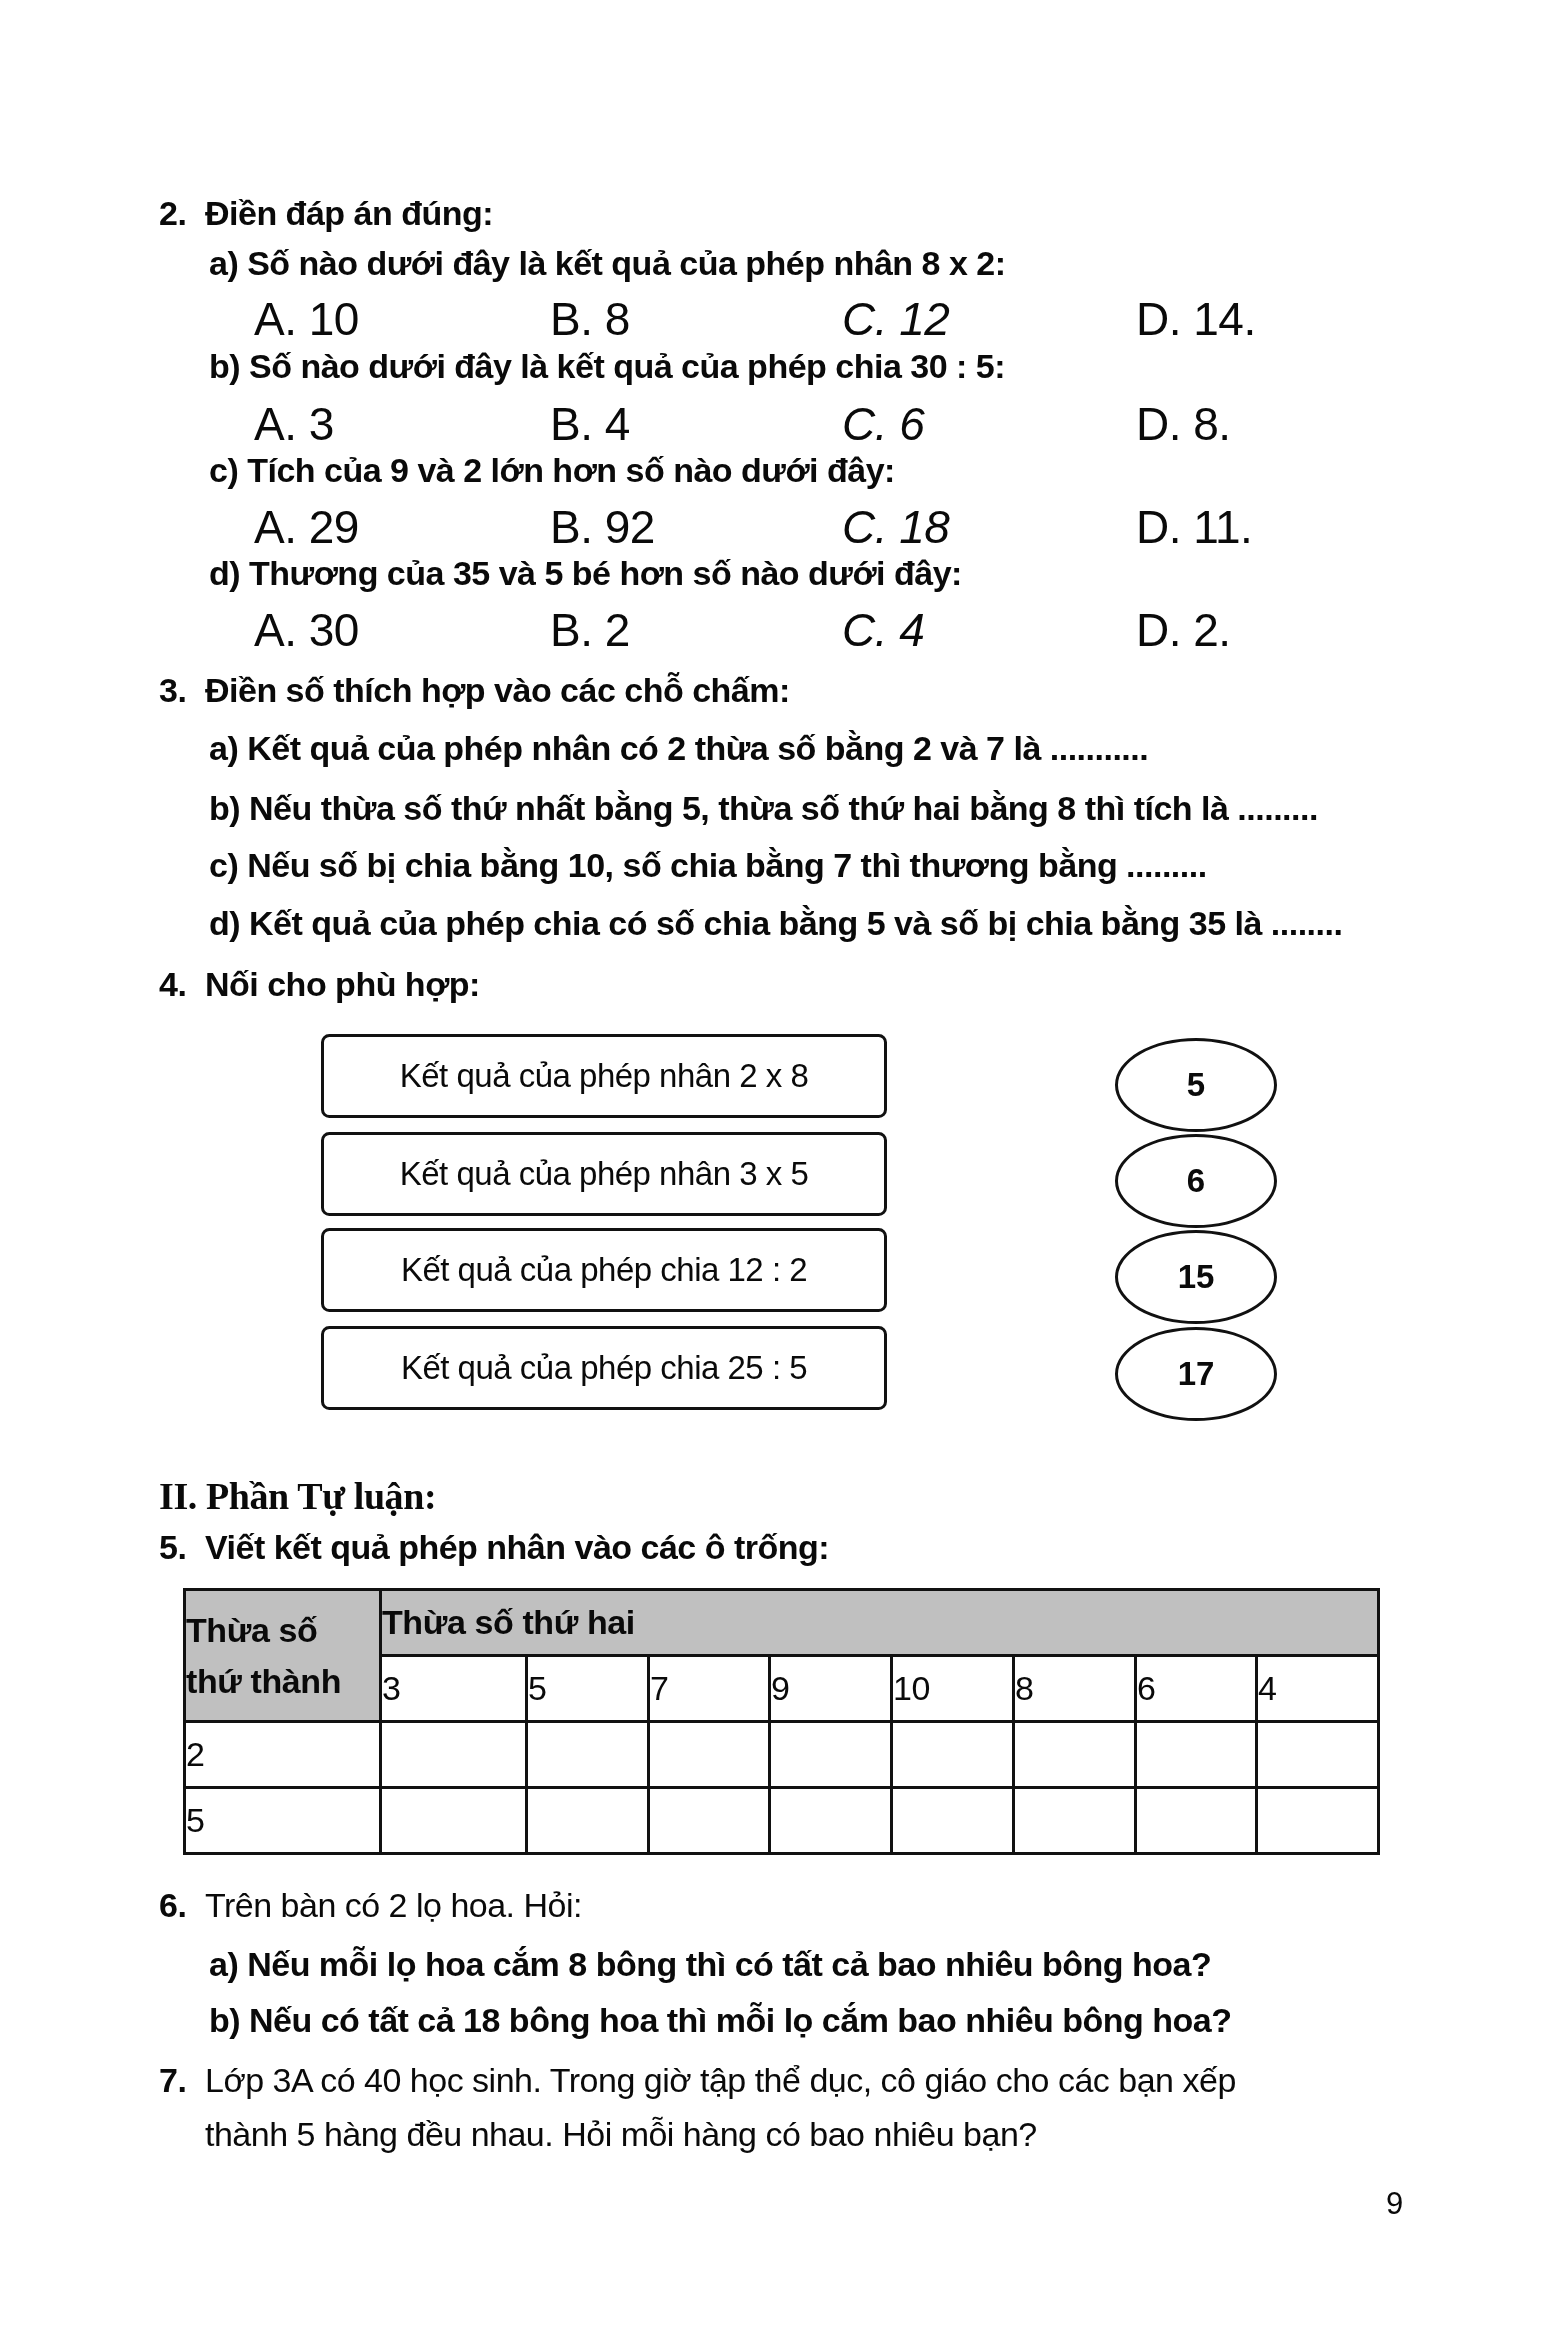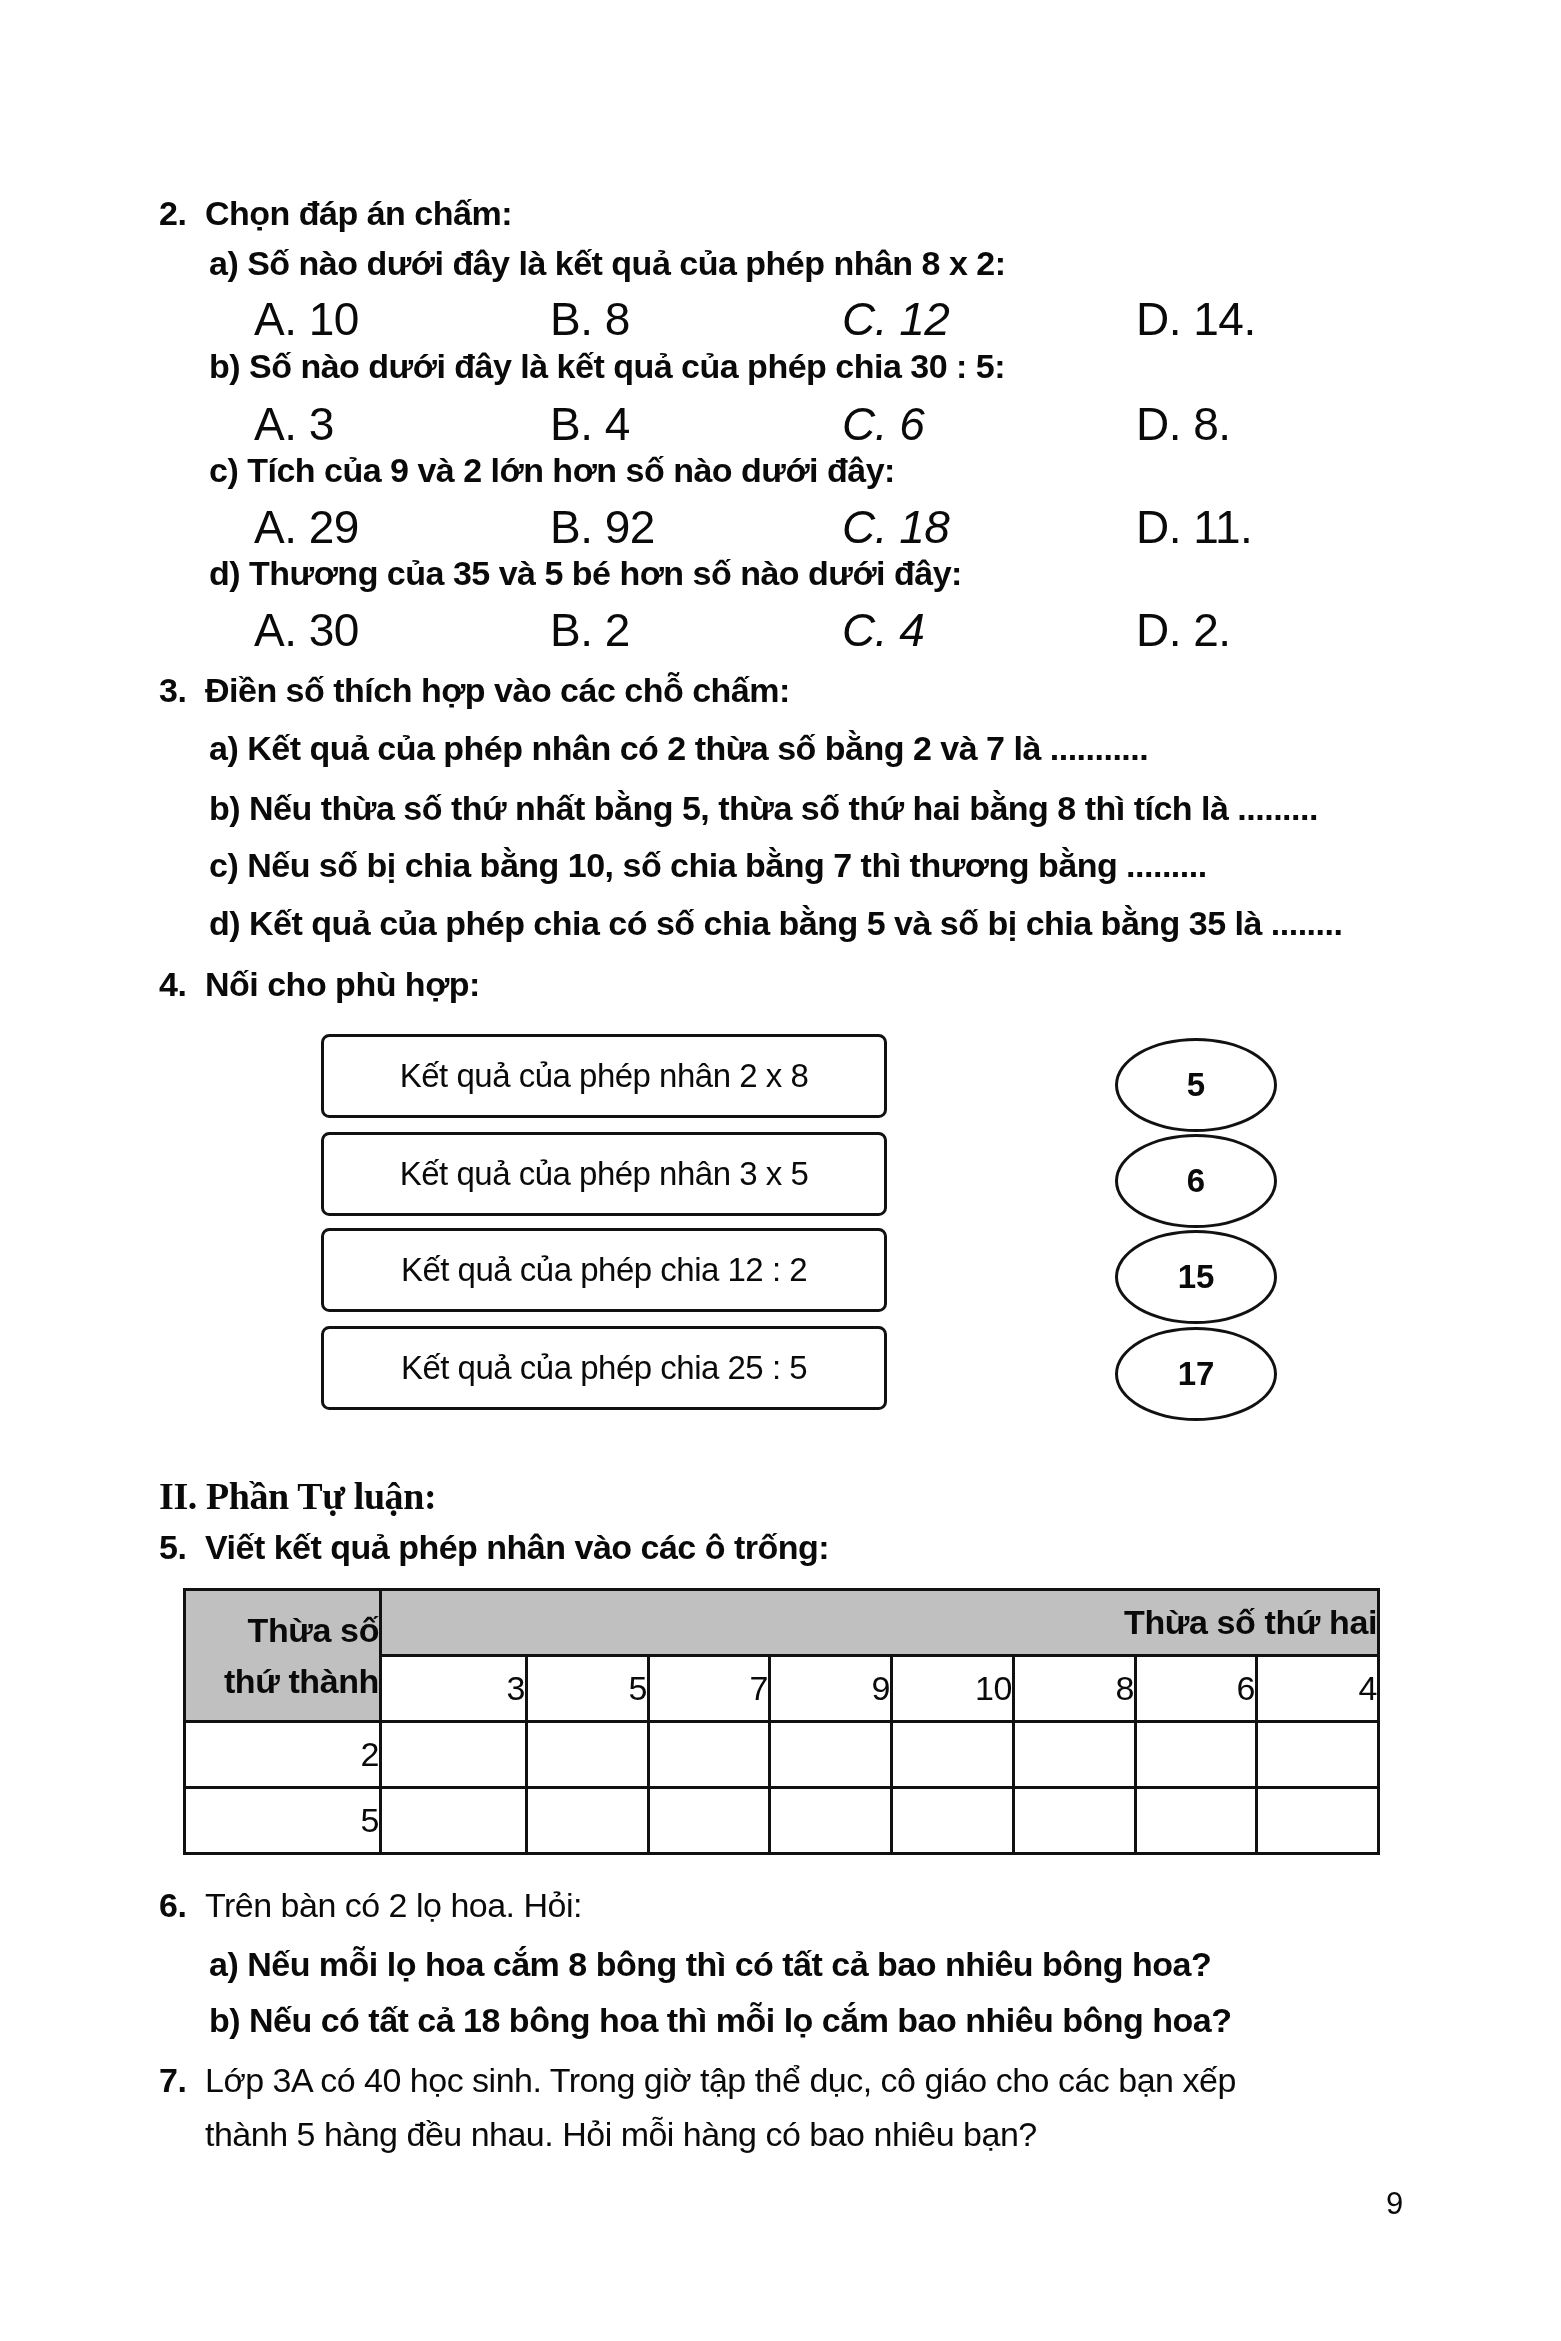--- a/index.html
+++ b/index.html
@@ -36,37 +36,37 @@
     font-size: 33px; font-weight: bold; background: #fff;
   }
 
   
   table.mult {
     position: absolute; left: 183px; top: 1588px;
     border-collapse: collapse; table-layout: fixed;
     font-size: 34px;
   }
   table.mult td {
-    border: 3.3px solid #111; text-align: right; vertical-align: middle;
+    border: 3.3px solid #111; text-align: left; vertical-align: middle;
     padding: 0; height: 63px; letter-spacing: -0.4px;
   }
   table.mult td.hdr { background: #c0c0c0; font-weight: bold; }
   table.mult td.first-hdr { line-height: 51px; }
 
   .page-num {
     position: absolute; left: 1386px; top: 2186px;
     font-size: 31px; font-family: "Liberation Sans", sans-serif;
   }
 </style>
 </head>
 <body>
 
 <div>
   <span class="abs txt bold heading-num" style="top:196px">2.</span>
-  <span class="abs txt bold heading-text" style="top:196px">Chọn đáp án chấm:</span>
+  <span class="abs txt bold heading-text" style="top:196px">Điền đáp án đúng:</span>
 
   <span class="abs txt sub" style="top:246px">a) Số nào dưới đây là kết quả của phép nhân 8 x 2:</span>
   <span class="abs opt optA" style="top:296px">A. 10</span>
   <span class="abs opt optB" style="top:296px">B. 8</span>
   <span class="abs opt optC" style="top:296px">C. 12</span>
   <span class="abs opt optD" style="top:296px">D. 14.</span>
 
   <span class="abs txt sub" style="top:349px">b) Số nào dưới đây là kết quả của phép chia 30 : 5:</span>
   <span class="abs opt optA" style="top:401px">A. 3</span>
   <span class="abs opt optB" style="top:401px">B. 4</span>

